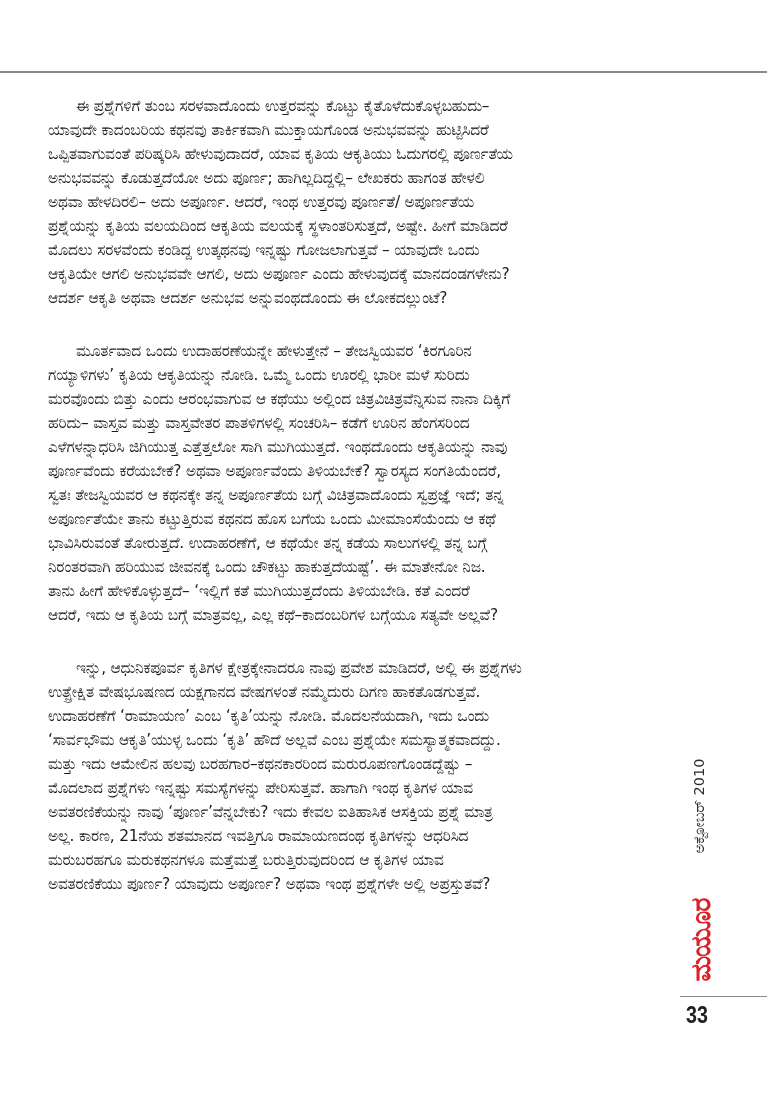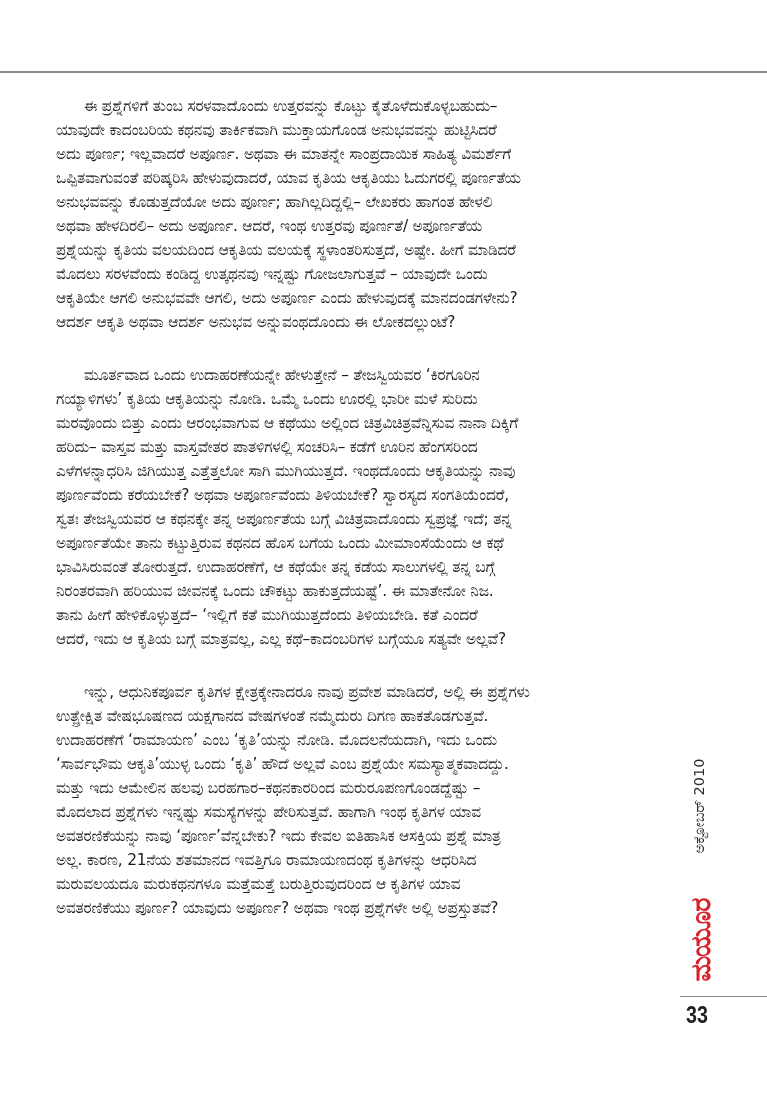--- a/index.html
+++ b/index.html
@@ -18,21 +18,21 @@
   .top-rule {
     position: absolute;
     left: 0;
     top: 71px;
     width: 767px;
     height: 0;
     border-top: 2px solid #8a8a8a;
   }
   .article {
     position: absolute;
-    left: 56px;
+    left: 48px;
     top: 94px;
     width: 622px;
   }
   .para {
     margin: 0 0 29px 0;
     font-size: 15.4px;
     line-height: 24px;
     text-indent: 28px;
     white-space: normal;
     word-spacing: 0px;
@@ -102,21 +102,20 @@
 </style>
 </head>
 <body>
 
 <div class="top-rule"></div>
 
 <div class="article">
   <p class="para">
     <span class="line">ಈ ಪ್ರಶ್ನೆಗಳಿಗೆ ತುಂಬ ಸರಳವಾದೊಂದು ಉತ್ತರವನ್ನು ಕೊಟ್ಟು ಕೈತೊಳೆದುಕೊಳ್ಳಬಹುದು–</span>
     <span class="line">ಯಾವುದೇ ಕಾದಂಬರಿಯ ಕಥನವು ತಾರ್ಕಿಕವಾಗಿ ಮುಕ್ತಾಯಗೊಂಡ ಅನುಭವವನ್ನು ಹುಟ್ಟಿಸಿದರೆ</span>
-    <span class="line">ಅದು ಪೂರ್ಣ; ಇಲ್ಲವಾದರೆ ಅಪೂರ್ಣ. ಅಥವಾ ಈ ಮಾತನ್ನೇ ಸಾಂಪ್ರದಾಯಿಕ ಸಾಹಿತ್ಯ ವಿಮರ್ಶೆಗೆ</span>
     <span class="line">ಒಪ್ಪಿತವಾಗುವಂತೆ ಪರಿಷ್ಕರಿಸಿ ಹೇಳುವುದಾದರೆ, ಯಾವ ಕೃತಿಯ ಆಕೃತಿಯು ಓದುಗರಲ್ಲಿ ಪೂರ್ಣತೆಯ</span>
     <span class="line">ಅನುಭವವನ್ನು ಕೊಡುತ್ತದೆಯೋ ಅದು ಪೂರ್ಣ; ಹಾಗಿಲ್ಲದಿದ್ದಲ್ಲಿ– ಲೇಖಕರು ಹಾಗಂತ ಹೇಳಲಿ</span>
     <span class="line">ಅಥವಾ ಹೇಳದಿರಲಿ– ಅದು ಅಪೂರ್ಣ.  ಆದರೆ, ಇಂಥ ಉತ್ತರವು ಪೂರ್ಣತೆ/ ಅಪೂರ್ಣತೆಯ</span>
     <span class="line">ಪ್ರಶ್ನೆಯನ್ನು ಕೃತಿಯ ವಲಯದಿಂದ ಆಕೃತಿಯ ವಲಯಕ್ಕೆ ಸ್ಥಳಾಂತರಿಸುತ್ತದೆ, ಅಷ್ಟೇ.  ಹೀಗೆ ಮಾಡಿದರೆ</span>
     <span class="line">ಮೊದಲು ಸರಳವೆಂದು ಕಂಡಿದ್ದ ಉತ್ಕಥನವು ಇನ್ನಷ್ಟು ಗೋಜಲಾಗುತ್ತವೆ – ಯಾವುದೇ ಒಂದು</span>
     <span class="line">ಆಕೃತಿಯೇ ಆಗಲಿ ಅನುಭವವೇ ಆಗಲಿ, ಅದು ಅಪೂರ್ಣ ಎಂದು ಹೇಳುವುದಕ್ಕೆ ಮಾನದಂಡಗಳೇನು?</span>
     <span class="line">ಆದರ್ಶ ಆಕೃತಿ ಅಥವಾ ಆದರ್ಶ ಅನುಭವ ಅನ್ನುವಂಥದೊಂದು ಈ ಲೋಕದಲ್ಲುಂಟೆ?</span>
   </p>
   <p class="para">
     <span class="line">ಮೂರ್ತವಾದ ಒಂದು ಉದಾಹರಣೆಯನ್ನೇ ಹೇಳುತ್ತೇನೆ – ತೇಜಸ್ವಿಯವರ ‘ಕಿರಗೂರಿನ</span>
@@ -134,21 +133,21 @@
   </p>
   <p class="para">
     <span class="line">ಇನ್ನು, ಆಧುನಿಕಪೂರ್ವ ಕೃತಿಗಳ ಕ್ಷೇತ್ರಕ್ಕೇನಾದರೂ ನಾವು ಪ್ರವೇಶ ಮಾಡಿದರೆ, ಅಲ್ಲಿ ಈ ಪ್ರಶ್ನೆಗಳು</span>
     <span class="line">ಉತ್ಪ್ರೇಕ್ಷಿತ ವೇಷಭೂಷಣದ ಯಕ್ಷಗಾನದ ವೇಷಗಳಂತೆ ನಮ್ಮೆದುರು ದಿಗಣ ಹಾಕತೊಡಗುತ್ತವೆ.</span>
     <span class="line">ಉದಾಹರಣೆಗೆ ‘ರಾಮಾಯಣ’ ಎಂಬ ‘ಕೃತಿ’ಯನ್ನು ನೋಡಿ. ಮೊದಲನೆಯದಾಗಿ, ಇದು ಒಂದು</span>
     <span class="line">‘ಸಾರ್ವಭೌಮ ಆಕೃತಿ’ಯುಳ್ಳ ಒಂದು ‘ಕೃತಿ’ ಹೌದೆ ಅಲ್ಲವೆ ಎಂಬ ಪ್ರಶ್ನೆಯೇ ಸಮಸ್ಯಾತ್ಮಕವಾದದ್ದು.</span>
     <span class="line">ಮತ್ತು ಇದು ಆಮೇಲಿನ ಹಲವು ಬರಹಗಾರ–ಕಥನಕಾರರಿಂದ ಮರುರೂಪಣಗೊಂಡದ್ದೆಷ್ಟು –</span>
     <span class="line">ಮೊದಲಾದ ಪ್ರಶ್ನೆಗಳು ಇನ್ನಷ್ಟು ಸಮಸ್ಯೆಗಳನ್ನು ಪೇರಿಸುತ್ತವೆ. ಹಾಗಾಗಿ ಇಂಥ ಕೃತಿಗಳ ಯಾವ</span>
     <span class="line">ಅವತರಣಿಕೆಯನ್ನು ನಾವು ‘ಪೂರ್ಣ’ವೆನ್ನಬೇಕು?  ಇದು ಕೇವಲ ಐತಿಹಾಸಿಕ ಆಸಕ್ತಿಯ ಪ್ರಶ್ನೆ ಮಾತ್ರ</span>
     <span class="line">ಅಲ್ಲ. ಕಾರಣ, 21ನೆಯ ಶತಮಾನದ ಇವತ್ತಿಗೂ ರಾಮಾಯಣದಂಥ ಕೃತಿಗಳನ್ನು ಆಧರಿಸಿದ</span>
-    <span class="line">ಮರುವಲಯದೂ ಮರುಕಥನಗಳೂ ಮತ್ತೆಮತ್ತೆ ಬರುತ್ತಿರುವುದರಿಂದ ಆ ಕೃತಿಗಳ ಯಾವ</span>
+    <span class="line">ಮರುಬರಹಗೂ ಮರುಕಥನಗಳೂ ಮತ್ತೆಮತ್ತೆ ಬರುತ್ತಿರುವುದರಿಂದ ಆ ಕೃತಿಗಳ ಯಾವ</span>
     <span class="line">ಅವತರಣಿಕೆಯು ಪೂರ್ಣ? ಯಾವುದು ಅಪೂರ್ಣ? ಅಥವಾ ಇಂಥ ಪ್ರಶ್ನೆಗಳೇ ಅಲ್ಲಿ ಅಪ್ರಸ್ತುತವೆ?</span>
   </p>
 </div>
 
 <div class="sidebar-date">
   <span>ಅಕ್ಟೋಬರ್ 2010</span>
 </div>
 
 <div class="sidebar-logo">
   <span style="color: rgb(216, 35, 42);">ಮಯೂರ</span>

